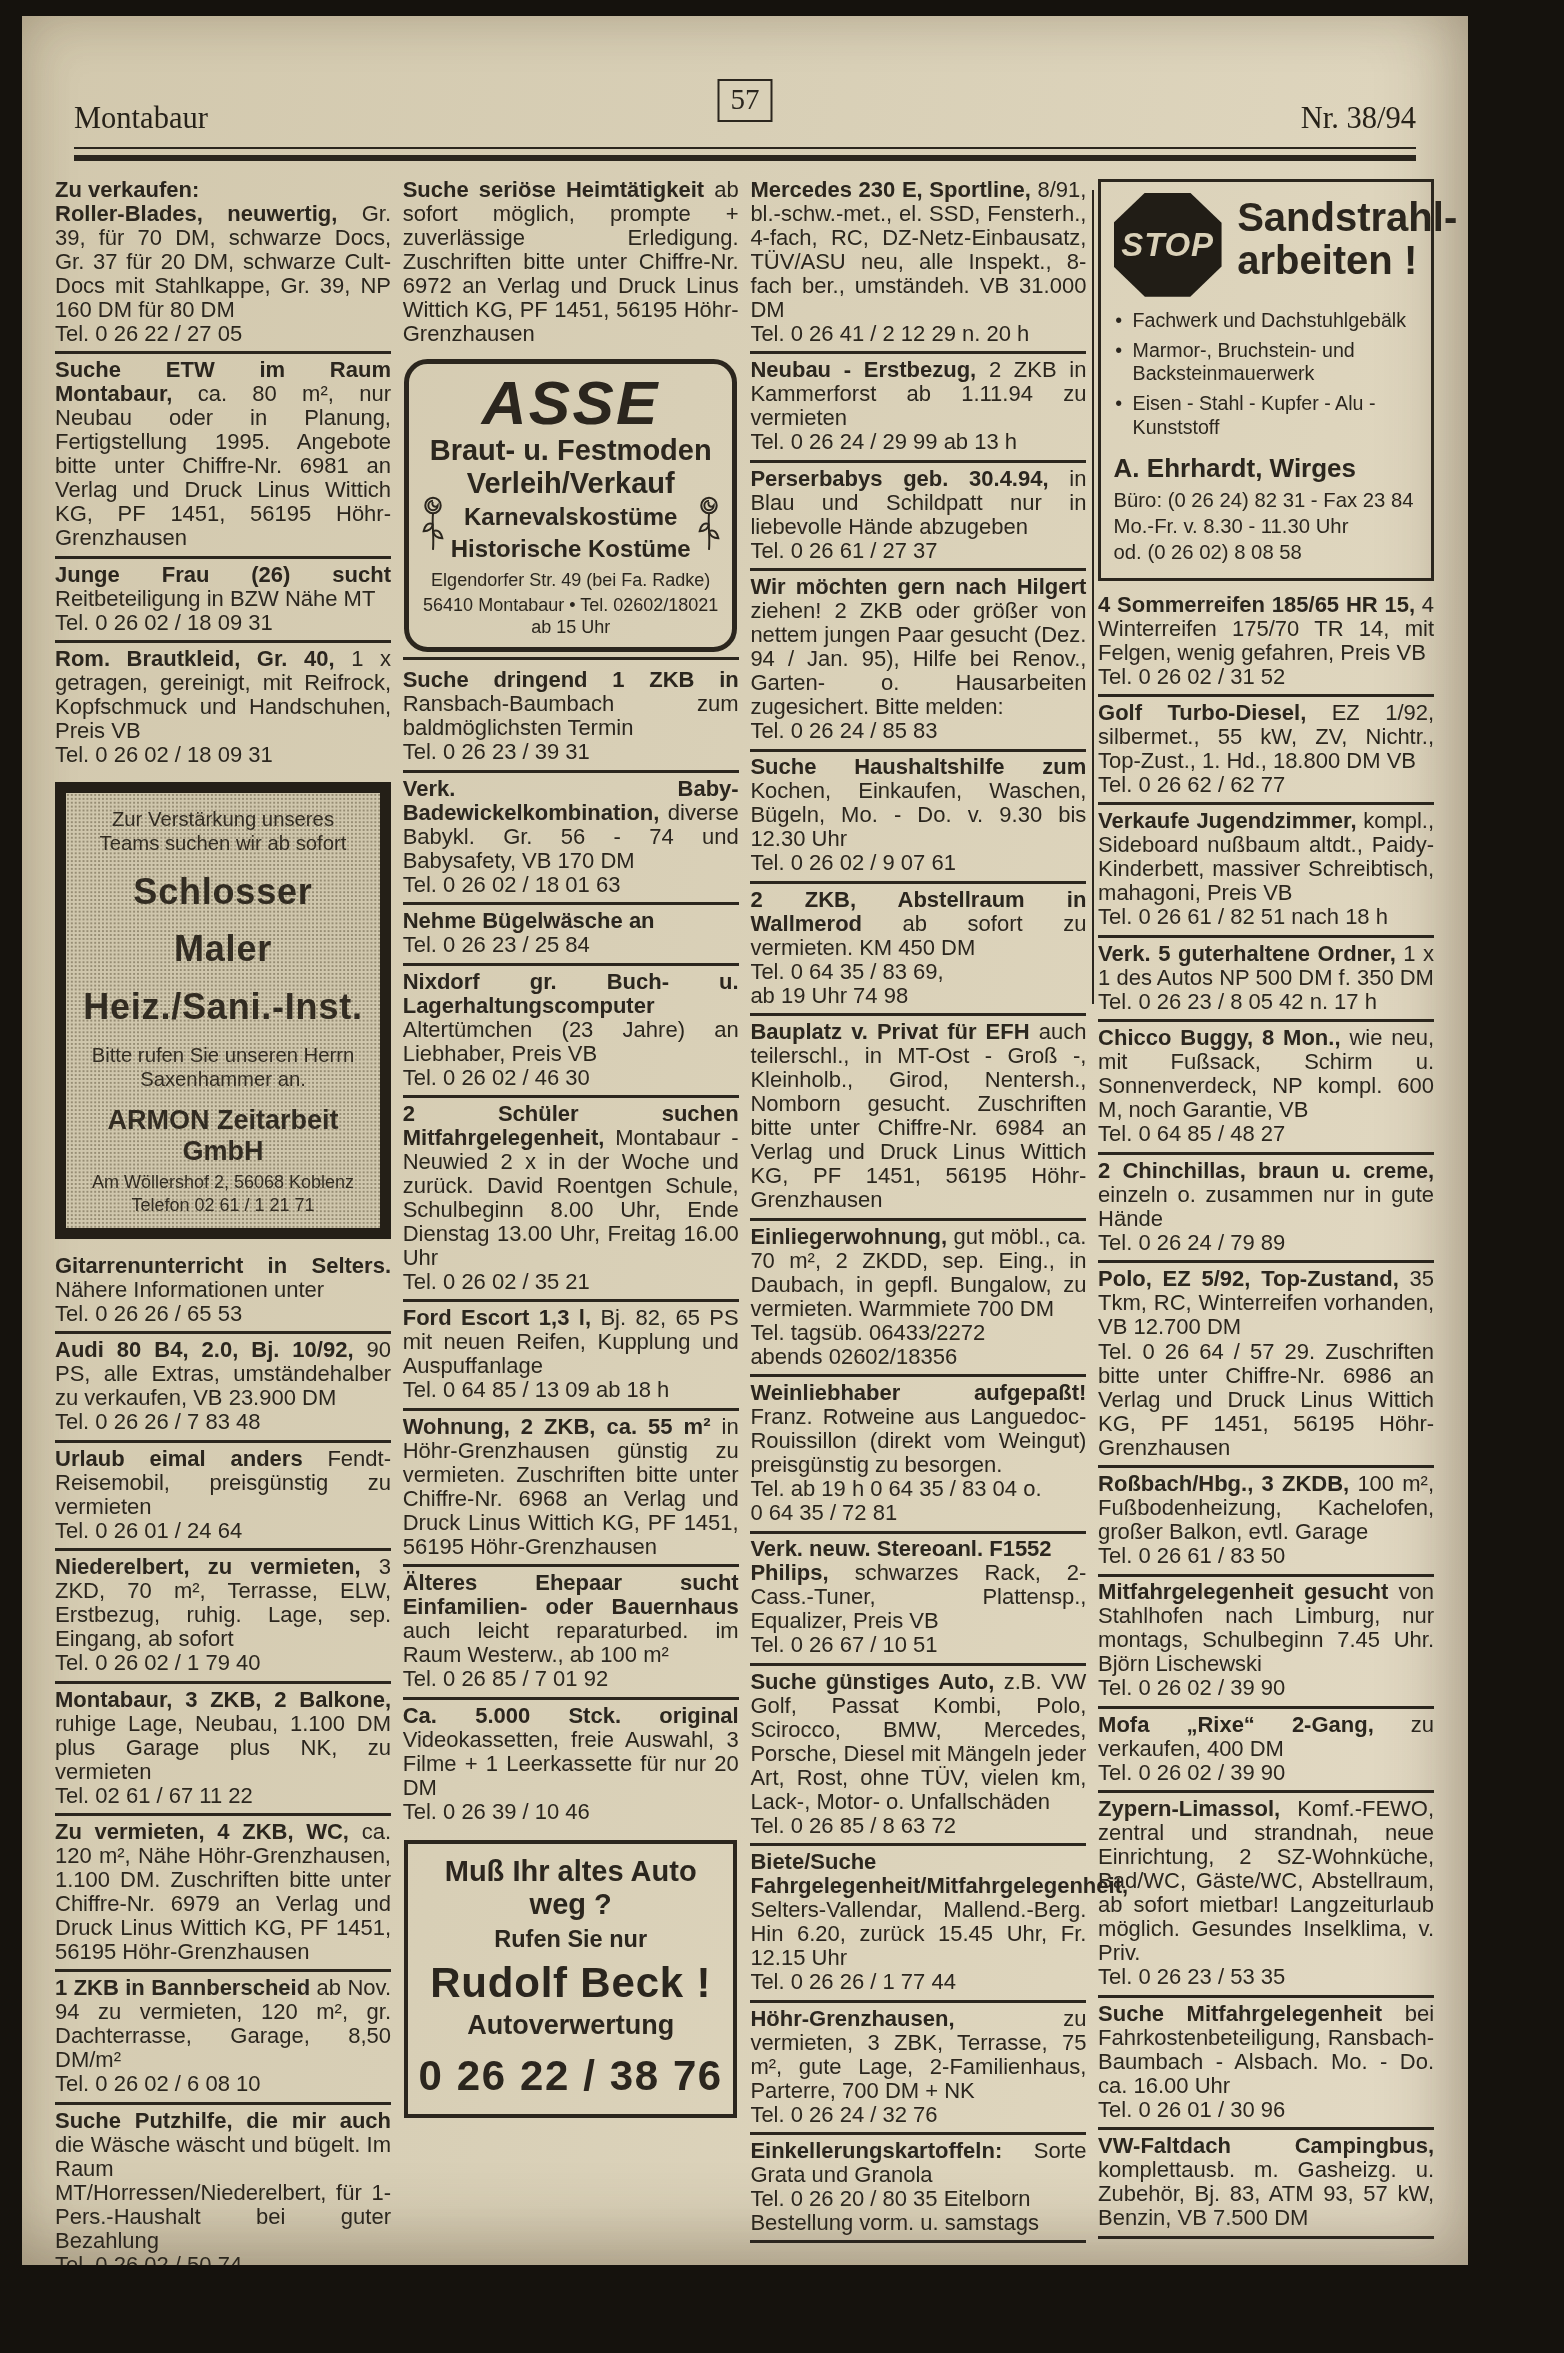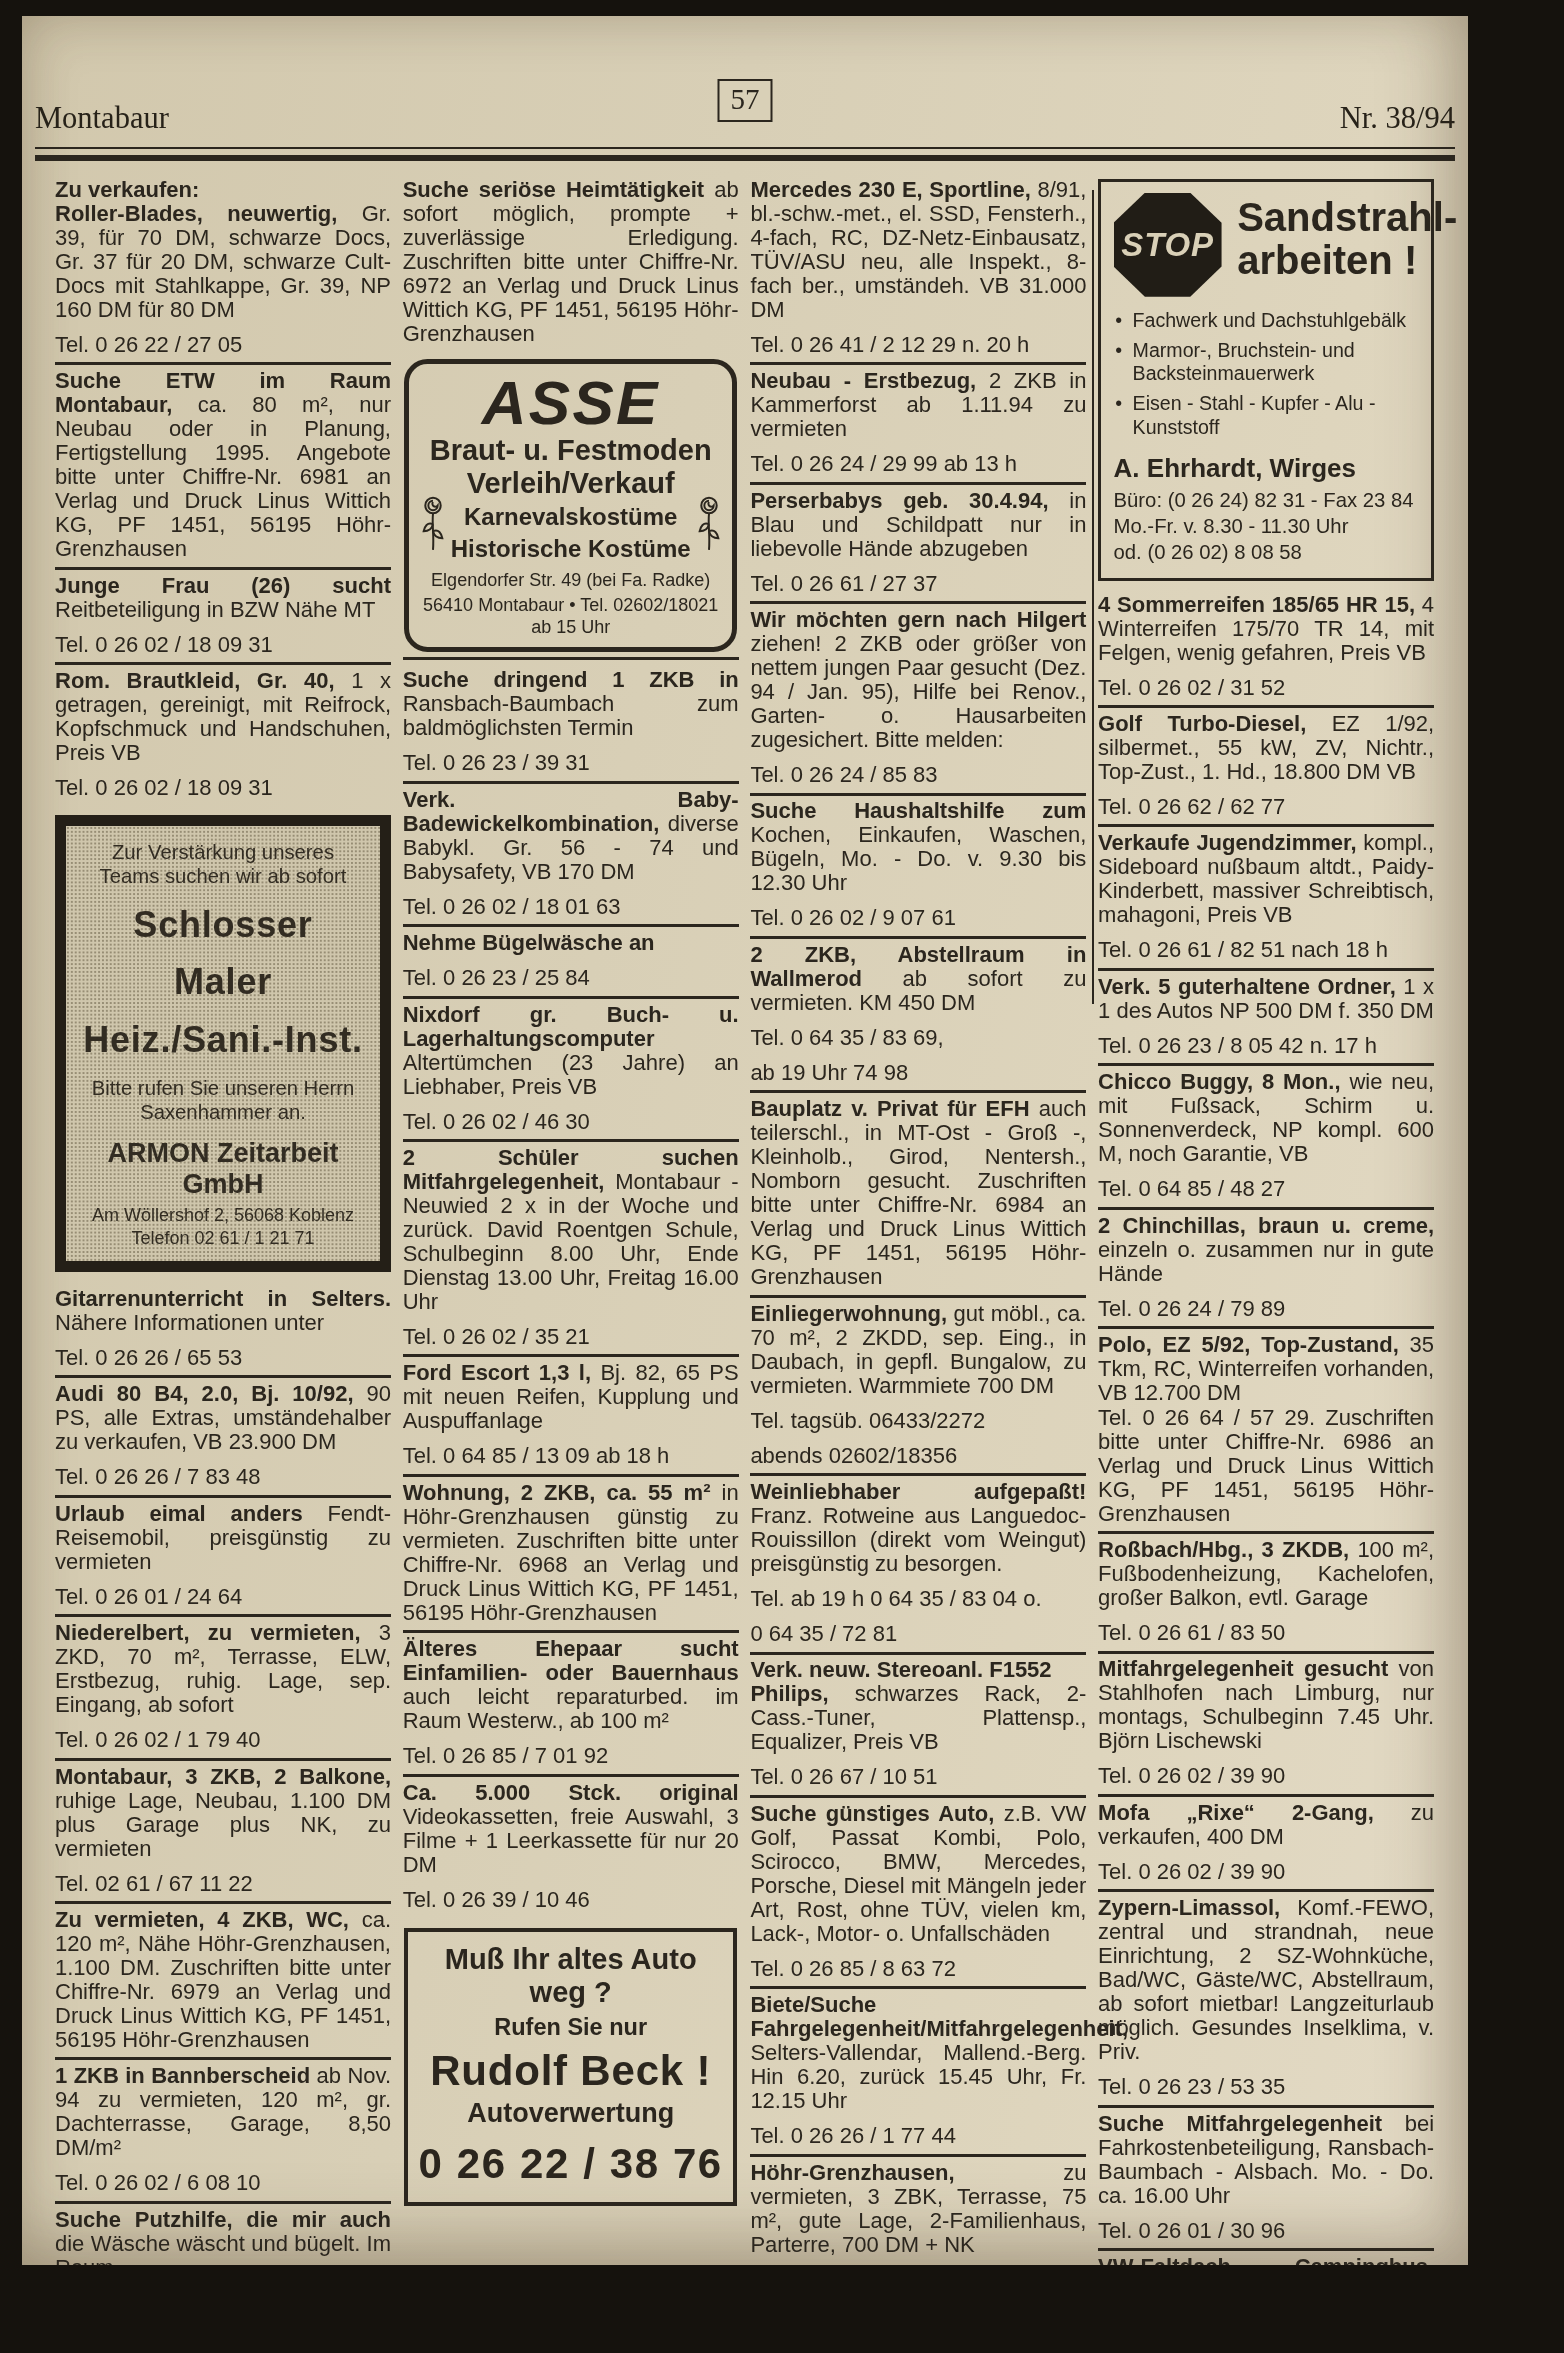--- a/index.html
+++ b/index.html
@@ -11,40 +11,40 @@
     -webkit-font-smoothing:antialiased;
   }
   .paper{
     position:absolute;left:22px;top:15.6px;width:1446px;height:2249px;
     background:linear-gradient(100deg,#d2c8ad 0%,#d8cfb6 40%,#ded5bd 75%,#e3dac5 100%);
     box-shadow:inset 0 0 55px rgba(70,52,28,.22), inset -23.5px -31px 70px rgba(70,52,28,.22);
     overflow:hidden;
     color:#2b261e;
   }
   
-  .pageheader{position:relative;padding:85px 13px 0;}
+  .pageheader{position:relative;padding:85px 52px 0;}
   .hrow{display:flex;justify-content:space-between;align-items:flex-end;
         font-family:"Liberation Serif","DejaVu Serif",serif;font-size:30.5px;color:#272219;}
   .rule-thin{height:2.3px;background:#2b261e;margin-top:11px;}
   .rule-thick{height:6.3px;background:#2b261e;margin-top:6.3px;}
   .pagenum{
     position:absolute;left:50%;top:63px;transform:translateX(-50%);
     border:2.3px solid #2b261e;padding:2.3px 11px 3.9px;
     font-family:"Liberation Serif","DejaVu Serif",serif;font-size:29px;
     background:#d9d0b7;z-index:2;
   }
   
   .columns{display:flex;gap:11.7px;padding:12.5px 33px 0;align-items:flex-start;}
   .col{width:336px;flex:0 0 336px;}
   .ad{border-bottom:3.1px solid #2b261e;padding:3.9px 0 5.5px;}
   .ad.no-rule{border-bottom:none;}
   .ad p{margin:0;text-align:justify;font-size:22px;line-height:24px;}
   .ad .kicker{display:block;}
   .ad b{font-weight:bold;}
-  .tel{font-size:22px;line-height:24px;margin-top:11px;}
+  .tel{font-size:22px;line-height:24px;margin-top:0;}
   .after{margin-top:0.8px !important;}
   .col-divider{position:absolute;left:1070px;top:174px;width:2.3px;height:814px;background:#2b261e;}
   
   .armon{
     border:11.7px solid #241f17;margin:9.4px 0 11px;padding:14px 7.8px 12.5px;
     background-color:#cfc6ac;
     background-image:radial-gradient(circle,rgba(95,85,60,.5) 0.9px,transparent 1.2px);
     background-size:3.9px 3.9px;
     text-align:center;color:#322c22;
   }

